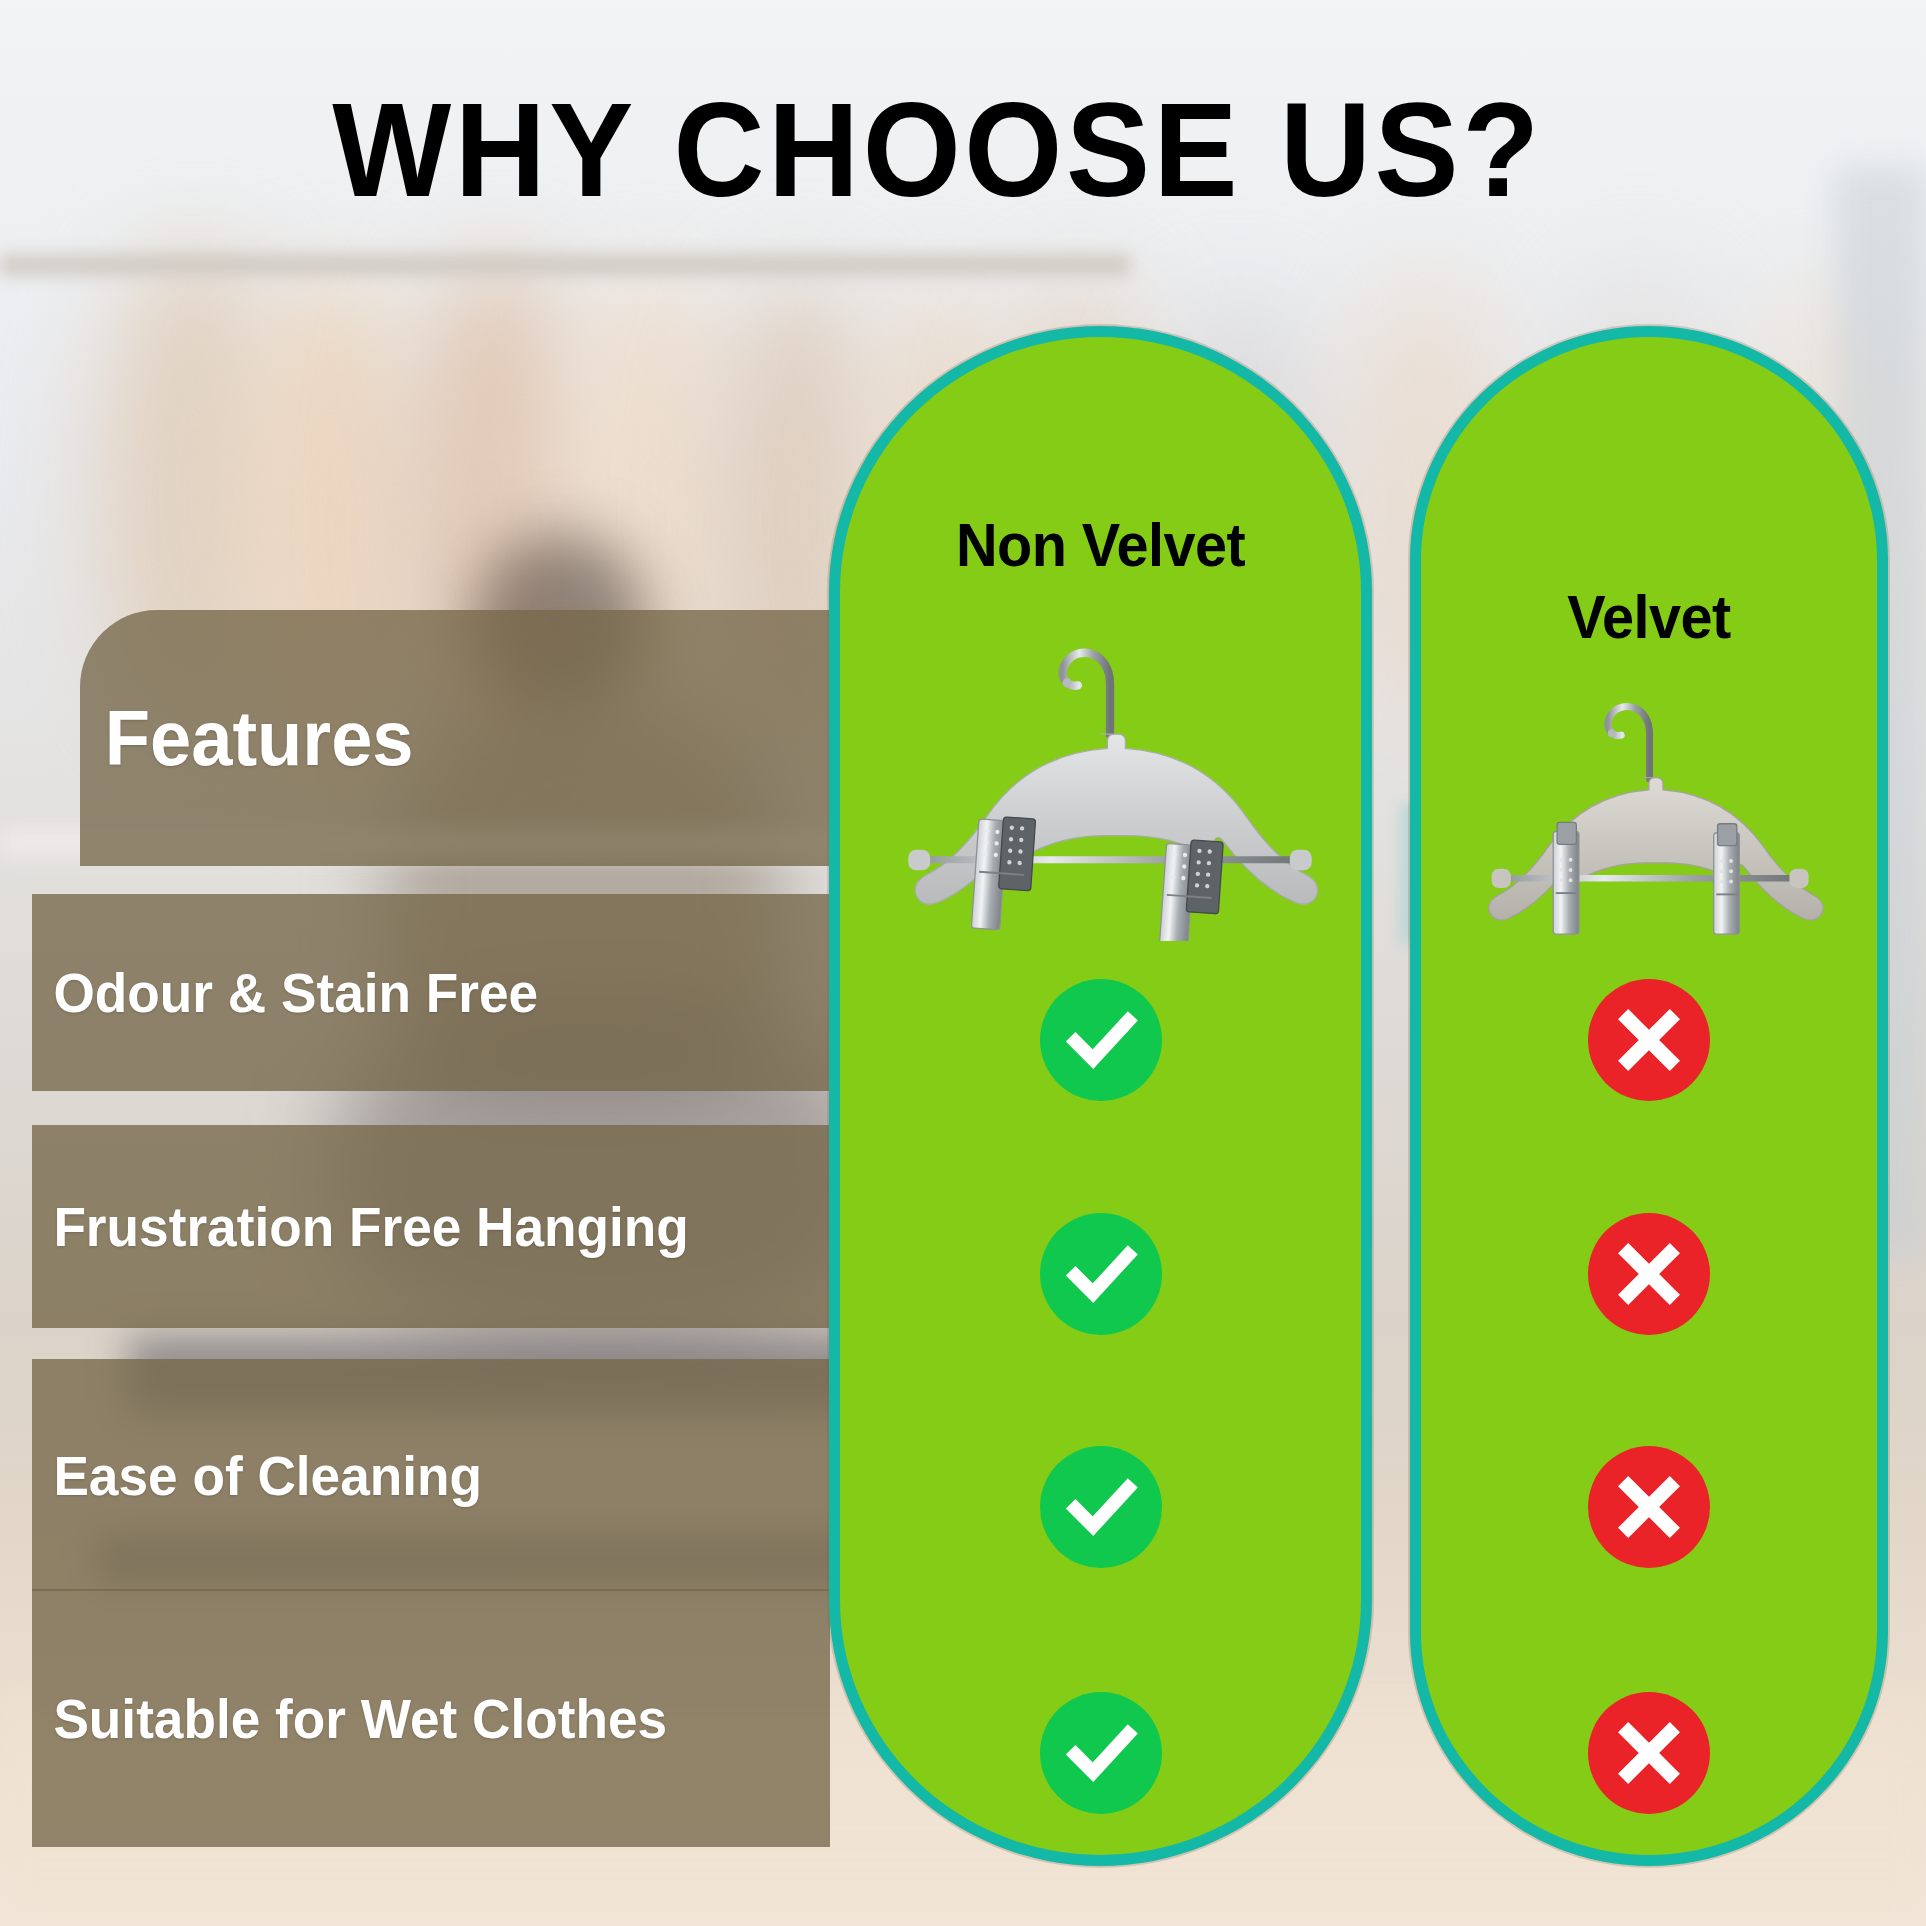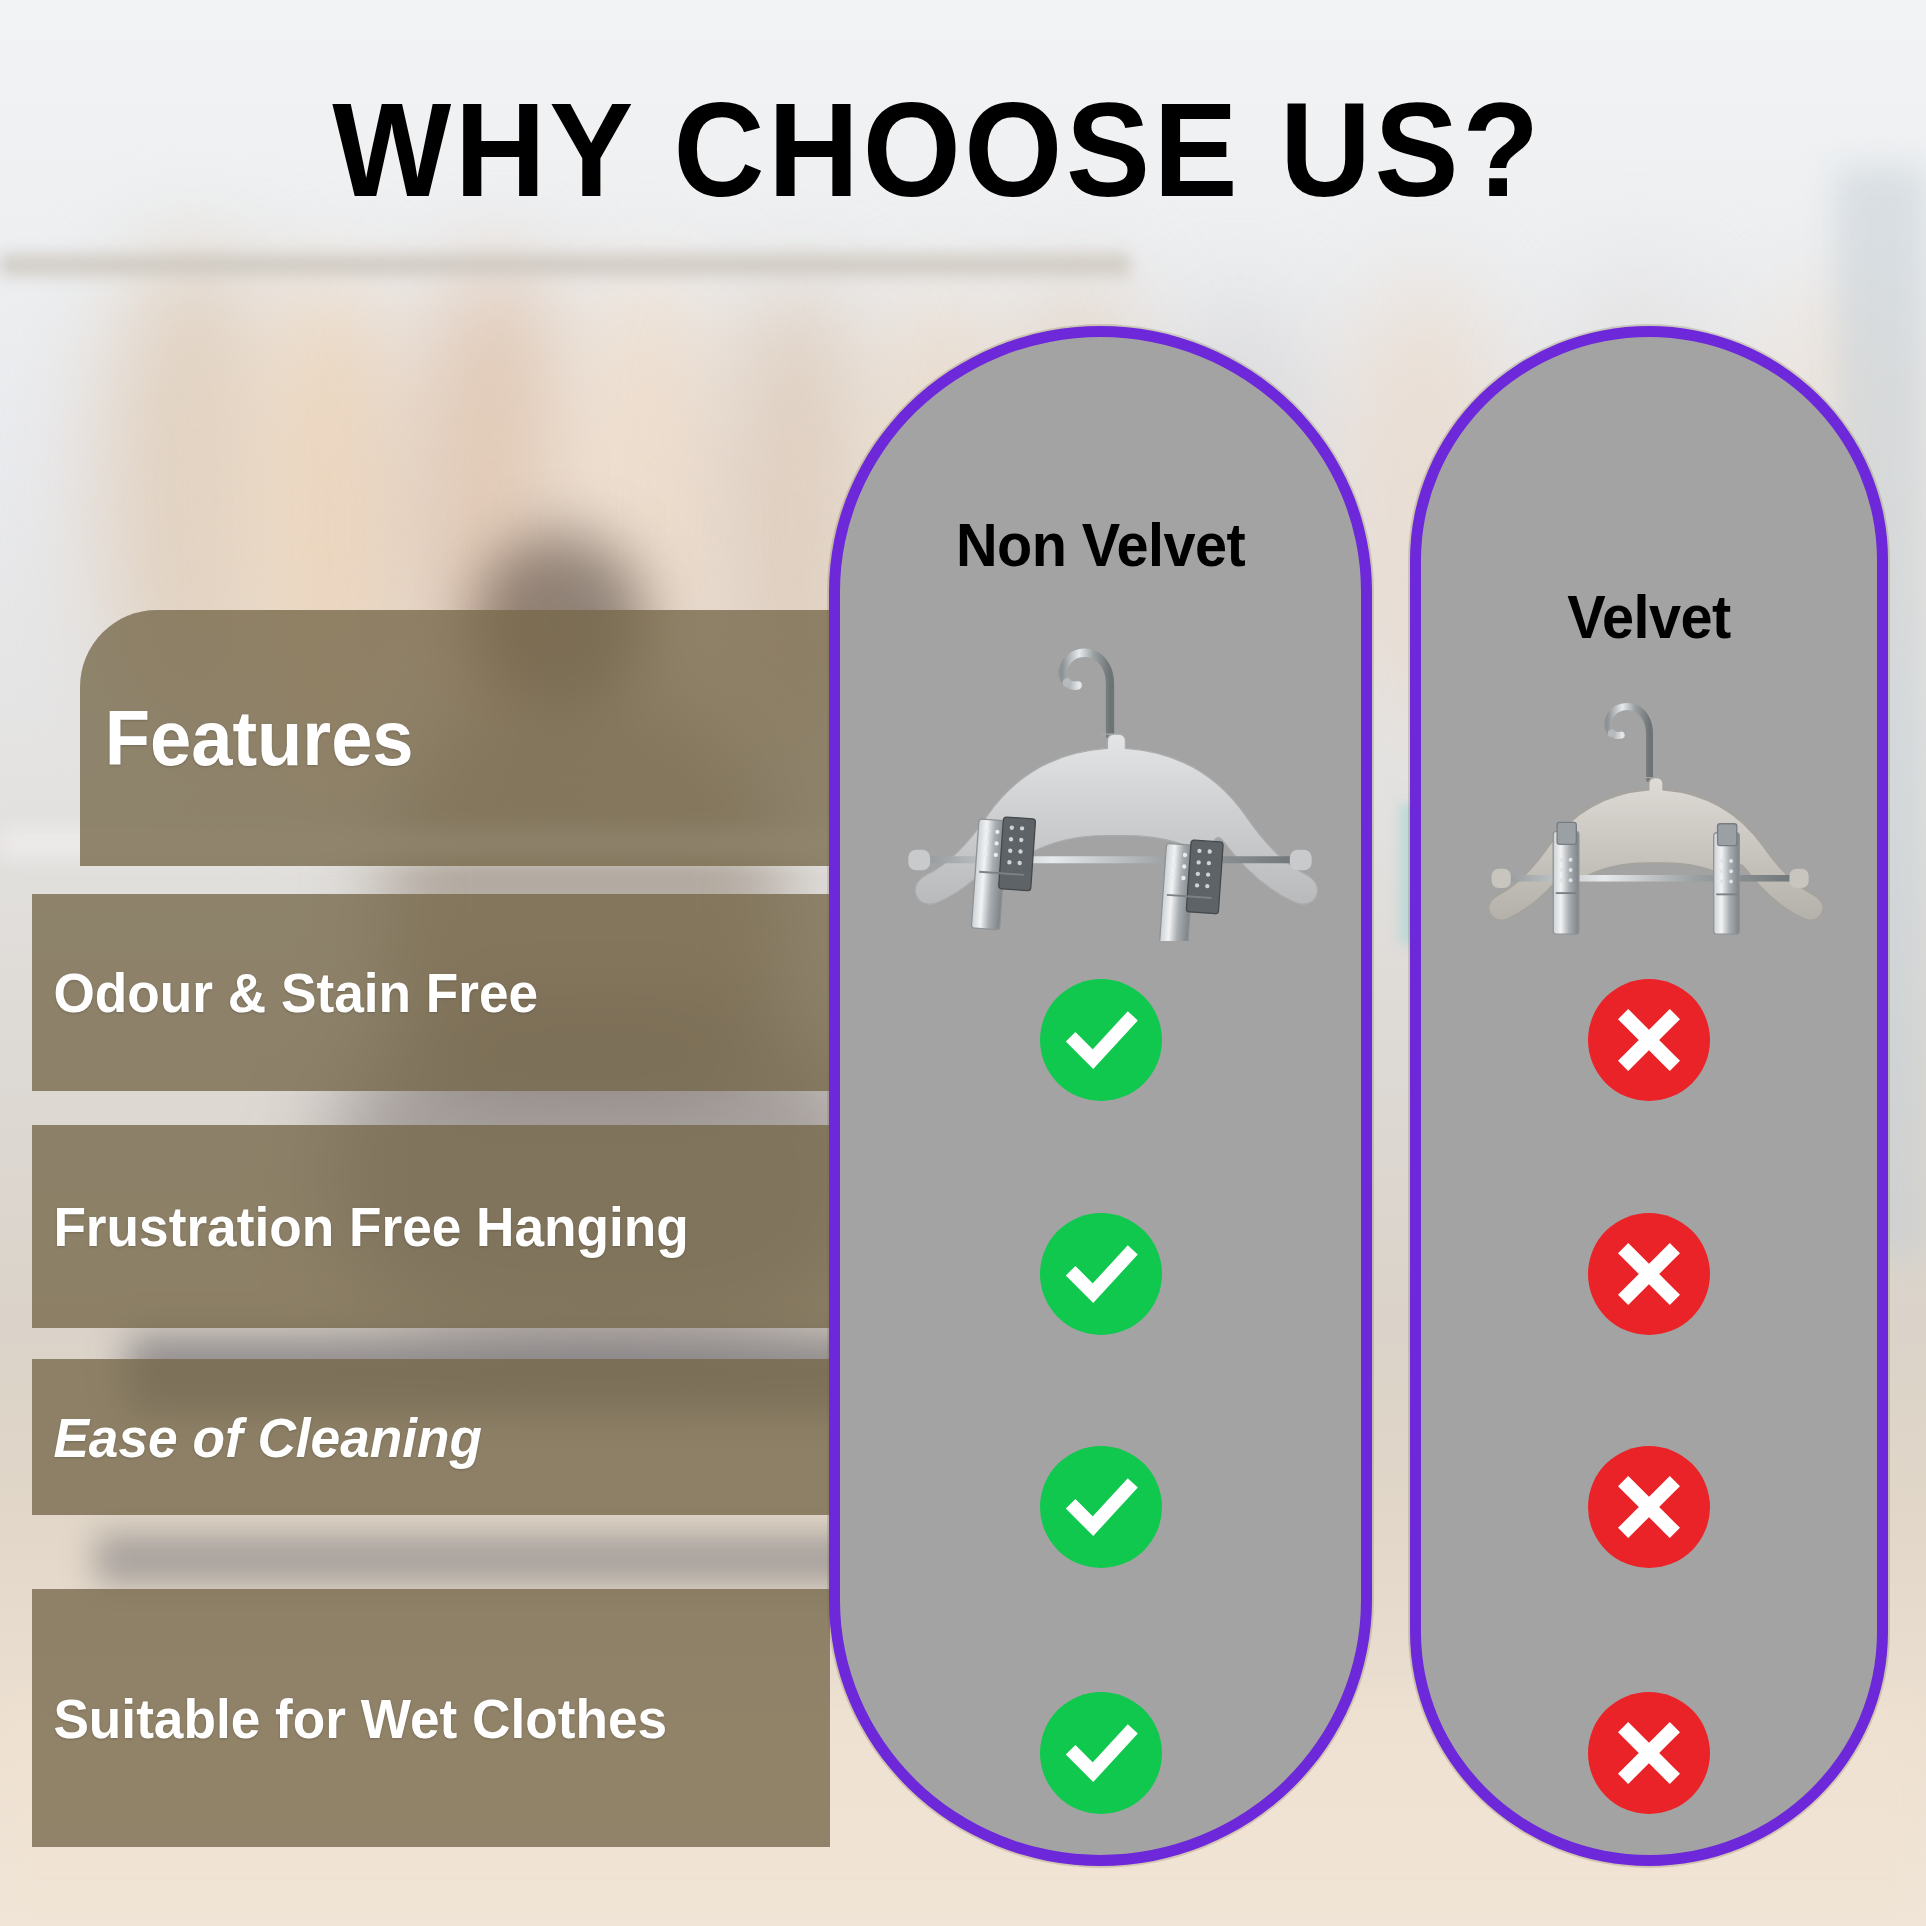--- a/index.html
+++ b/index.html
@@ -89,22 +89,22 @@
     white-space:nowrap;
     transform:scaleX(.95);
     transform-origin:left center;
   }
   .bar.head .label { font-size:78px; padding-left:26px; }
   .bar.row  .label { font-size:56px; }
 
   
   .card {
     position:absolute;
-    background:#a3a3a3;
-    border:11px solid #6d28d9;
+    background:#84cc16;
+    border:11px solid #14b8a6;
     border-radius:282px/276px;
     box-shadow:0 0 0 1.9px rgba(120,104,70,.25);
   }
   #card-nonvelvet { left:829px; top:326px; width:543px; height:1540px; }
   #card-velvet    { left:1410px; top:326px; width:478px; height:1540px; }
 
   .card-title {
     position:absolute; left:0; right:0;
     text-align:center; font-weight:700; color:#000;
     font-size:62px; letter-spacing:-0.6px;
@@ -171,21 +171,21 @@
   </div>
 
   <div class="bar row" style="top:894px; height:197px;">
     <span class="label">Odour &amp; Stain Free</span>
   </div>
 
   <div class="bar row" style="top:1125px; height:203px;">
     <span class="label">Frustration Free Hanging</span>
   </div>
 
-  <div class="bar row" style="top:1359px; height:156px;font-style:italic;">
+  <div class="bar row" style="top:1359px; height:232px;">
     <span class="label">Ease of Cleaning</span>
   </div>
 
   <div class="bar row" style="top:1589px; height:258px;">
     <span class="label">Suitable for Wet Clothes</span>
   </div>
 
 </div>
 
 <div class="card" id="card-nonvelvet">

